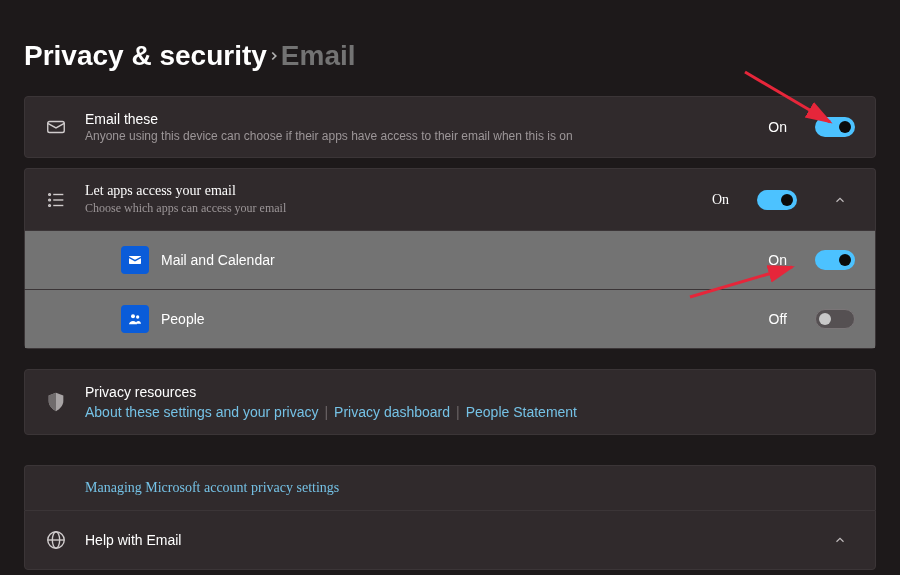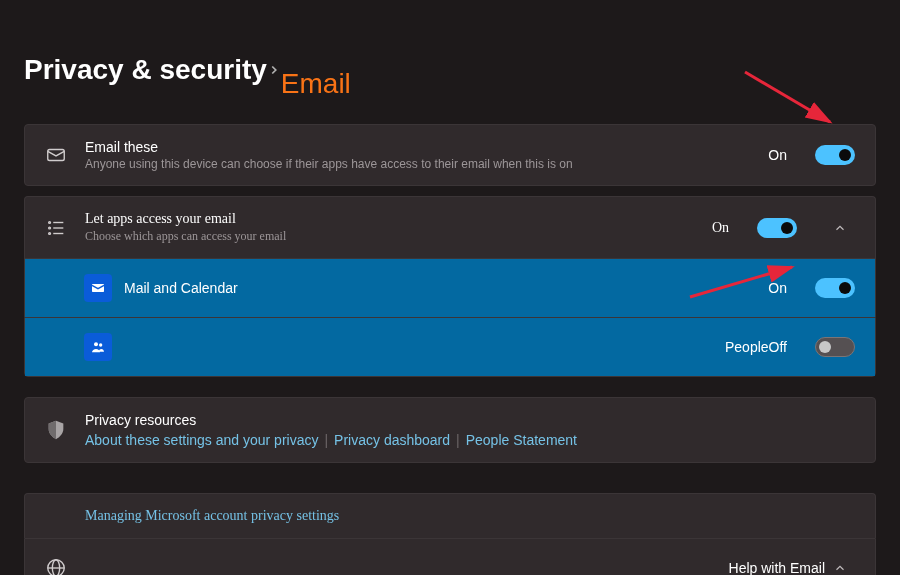--- a/index.html
+++ b/index.html
@@ -21,42 +21,41 @@
       font-size: 28px;
       font-weight: 600;
       color: #ffffff;
     }
     .breadcrumb-chevron {
       font-size: 18px;
       color: #b0b0b0;
     }
     .breadcrumb-current {
       font-size: 28px;
-      font-weight: 400;
-      color: #f97316;
-      margin-top: 28px;
+      font-weight: 700;
+      color: #737373;
     }
     .content { padding: 0 24px; }
     .card {
       background: #302a2c;
       border: 1px solid #3b3537;
       border-radius: 4px;
       margin-bottom: 4px;
     }
     .card-group { margin-bottom: 20px; }
     .card-group .card:first-child { border-radius: 4px 4px 0 0; margin-bottom: 0; border-bottom: none; font-family: Liberation Serif, serif; }
     .card-group .card-mid { border-radius: 0; margin-bottom: 0; border-bottom: none; }
-    .card-group .card:last-child { border-radius: 0 0 4px 4px; text-align: right; }
+    .card-group .card:last-child { border-radius: 0 0 4px 4px; }
     .card-row {
       display: flex;
       align-items: center;
       padding: 14px 20px;
       min-height: 58px;
     }
-    .card-sub { padding-left: 59px; background: #0369a1; }
+    .card-sub { padding-left: 96px; background: #737373; }
     .icon-slot {
       width: 40px;
       display: flex;
       align-items: center;
       justify-content: flex-start;
       flex-shrink: 0;
     }
     .card-text { flex: 1; }
     .card-title { font-size: 14px; color: #ffffff; }
     .card-desc { font-size: 12px; color: #9c9698; margin-top: 2px; }

